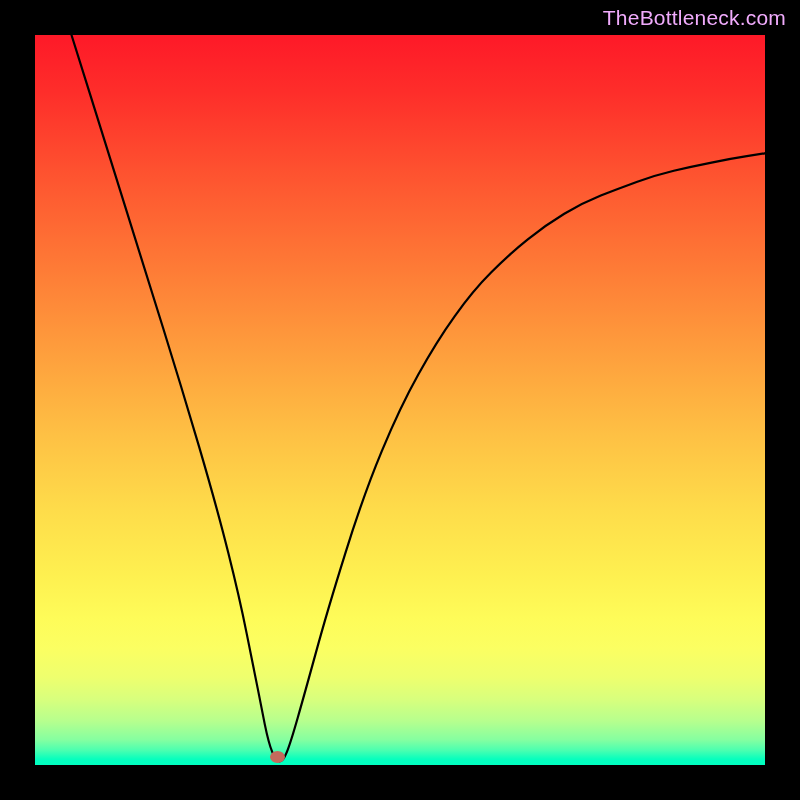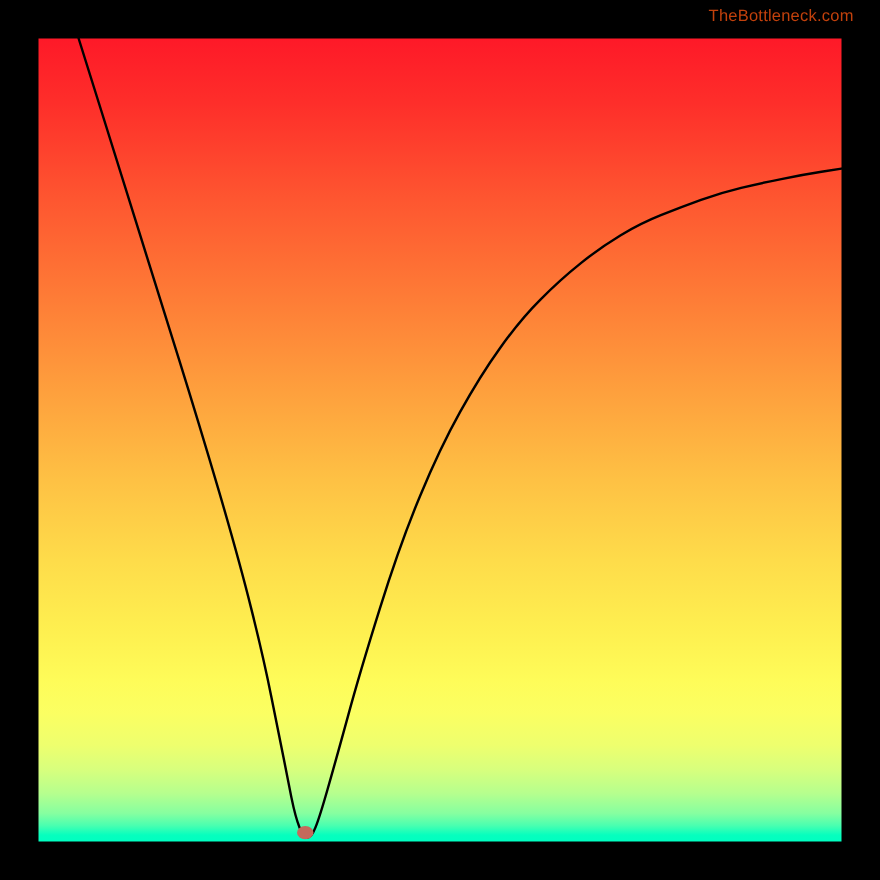--- a/index.html
+++ b/index.html
@@ -43,23 +43,23 @@
       #b6ff8e 94%,
       #86ffa0 96.5%,
       #4affb0 98%,
       #06ffbe 99.2%,
       #00ffc1 100%
     );
   }
   .watermark {
     position: absolute;
     top: 6px;
-    right: 24px;
-    color: #c2410c;
-    font-size: 15px;
+    right: 14px;
+    color: #f0abfc;
+    font-size: 21px;
     letter-spacing: 0.2px;
   }
   svg.curve {
     position: absolute;
     top: 0;
     left: 0;
     width: 730px;
     height: 730px;
     overflow: visible;
   }

